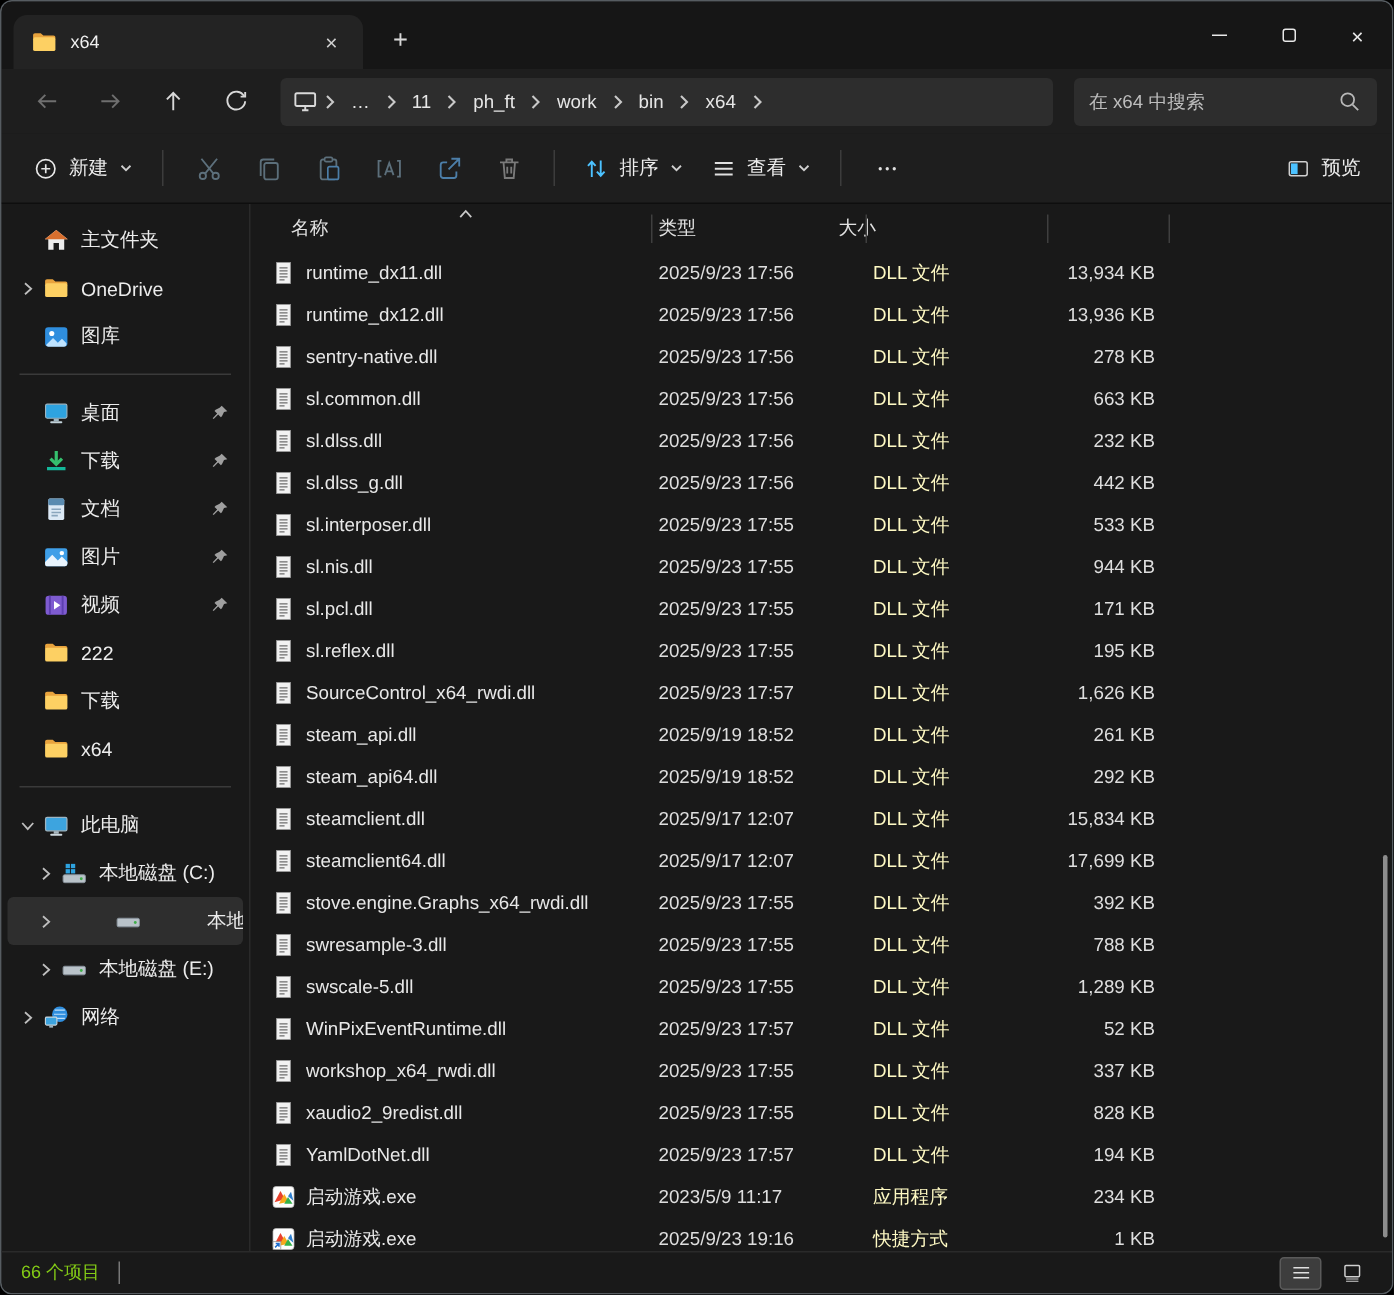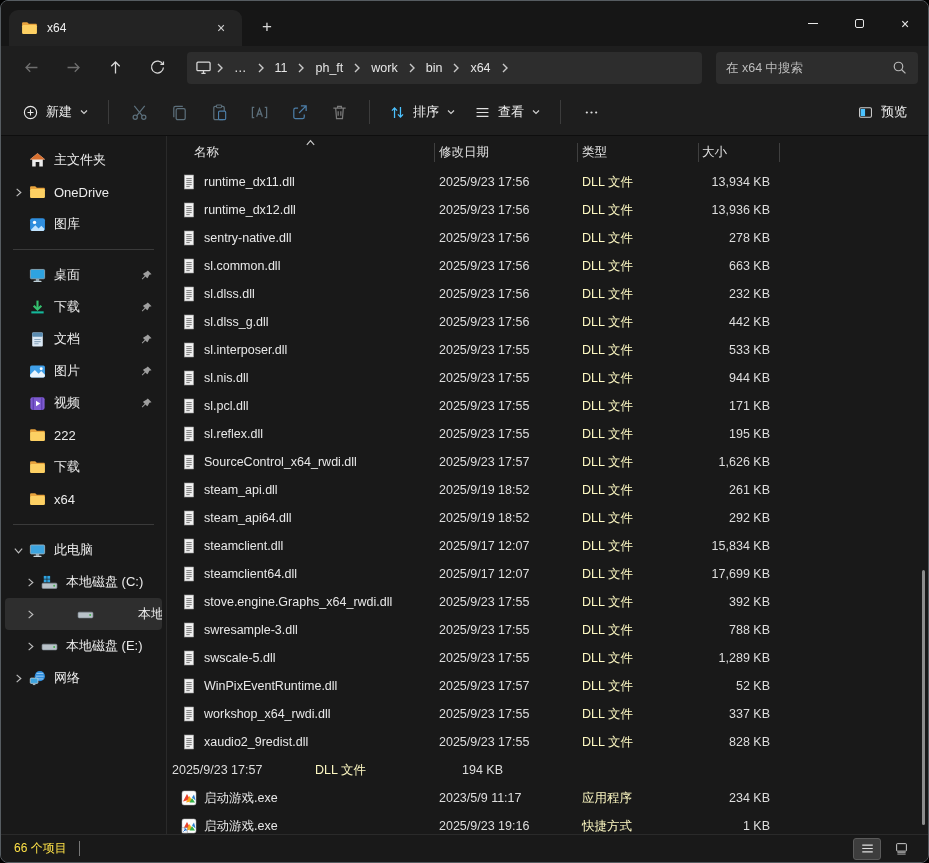--- a/index.html
+++ b/index.html
@@ -66,21 +66,21 @@
   .sortcaret{ position:absolute; top:1px; left:138px; }
   .rows{ position:absolute; top:32px; left:0; right:0; bottom:0; overflow:hidden; }
   .frow{ height:28px; display:flex; align-items:center; font-size:12.5px; color:#e8e8e8; }
   .c-name{ width:267px; display:flex; align-items:center; padding-left:14px; gap:7px; white-space:nowrap; overflow:hidden; }
   .c-date{ width:143px; padding-left:5px; color:#dedede; white-space:nowrap; }
   .c-type{ width:121px; padding-left:5px; color:#fef9c3; white-space:nowrap; }
   .c-size{ width:81px; padding-right:9px; text-align:right; color:#dedede; white-space:nowrap; }
   .scrollthumb{ position:absolute; right:3px; top:434px; width:3px; height:255px; background:#8d8d8d; border-radius:2px; }
   
   .statusbar{ height:28px; flex:none; border-top:1px solid #2a2a2a; background:#191919;
-    display:flex; align-items:center; padding:0 13px; font-size:12px; color:#fde047; }
+    display:flex; align-items:center; padding:0 13px; font-size:12px; color:#84cc16; }
   .sdiv{ width:1px; height:15px; background:#777; margin-left:12px; }
   .viewtoggles{ margin-left:auto; display:flex; gap:6px; align-items:center; }
   .vbtn{ width:28px; height:22px; display:flex; align-items:center; justify-content:center; border-radius:3px; }
   .vbtn.active{ background:#3d3d3d; border:1px solid #5a5a5a; }
 </style>
 </head>
 <body>
 
 <div class="window">
 
@@ -558,23 +558,20 @@
     <div class="filepane">
       <div class="headers">
         <div class="hc hc-name">
           <span class="sortcaret ic" style="width:11px;height:11px">
               <svg viewBox="0 0 12 8" fill="none" stroke="#c9c9c9" stroke-width="1.3">
                 <path d="M2 6.5 6 2l4 4.5"></path>
               </svg>
             </span>
           <span>名称</span>
         </div>
-        <div class="hc hc-date">
-            <span>修改日期</span>
-          </div>
         <div class="hc hc-type">
             <span>类型</span>
           </div>
         <div class="hc hc-size">
             <span>大小</span>
           </div>
         <div class="hdiv" style="left:267px"></div>
         <div class="hdiv" style="left:410px"></div>
         <div class="hdiv" style="left:531px"></div>
         <div class="hdiv" style="left:612px"></div>
@@ -868,20 +865,29 @@
                   <path d="M5.3 4.6h5.4M5.3 6.6h5.4M5.3 8.6h5.4M5.3 10.6h5.4M5.3 12.6h3.4" stroke="#6e6e6e" stroke-width=".9"></path>
                 </svg>
               </span>
               <span>xaudio2_9redist.dll</span>
             </div>
             <div class="c-date">2025/9/23 17:55</div>
             <div class="c-type">DLL 文件</div>
             <div class="c-size">828 KB</div>
           </div>
           <div class="frow">
+            <div class="c-name">
+              <span class="ic" style="width: 16px; height: 16px;">
+                <svg viewBox="0 0 16 16">
+                  <rect x="3.4" y="1" width="9.2" height="14" fill="#f2f2f2" stroke="#9a9a9a" stroke-width=".6"></rect>
+                  <path d="M5.3 4.6h5.4M5.3 6.6h5.4M5.3 8.6h5.4M5.3 10.6h5.4M5.3 12.6h3.4" stroke="#6e6e6e" stroke-width=".9"></path>
+                </svg>
+              </span>
+              <span>YamlDotNet.dll</span>
+            </div>
             <div class="c-date">2025/9/23 17:57</div>
             <div class="c-type">DLL 文件</div>
             <div class="c-size">194 KB</div>
           </div>
           <div class="frow">
             <div class="c-name">
               <span class="ic" style="width: 16px; height: 16px;">
                 <svg viewBox="0 0 16 16">
                   <rect x="1" y="1" width="14" height="14" rx="2" fill="#fdfdfd" stroke="#b5b5b5" stroke-width=".5"></rect>
                   <path d="M2 11.5 6 4l3 5.5z" fill="#e8412c"></path>

